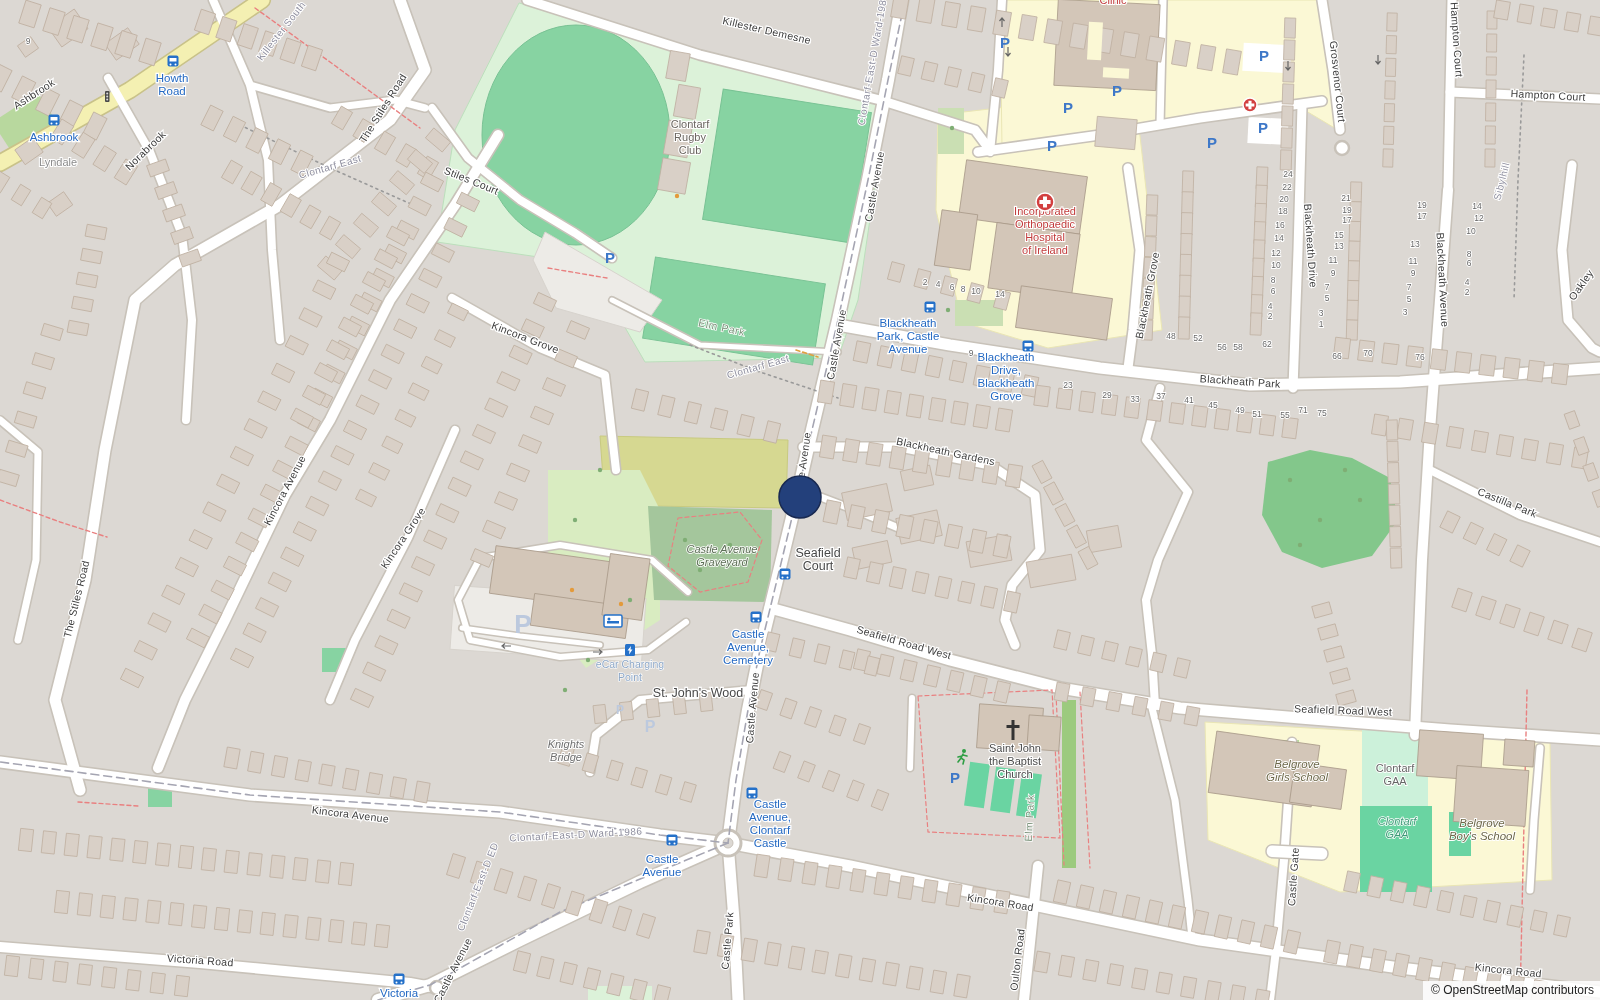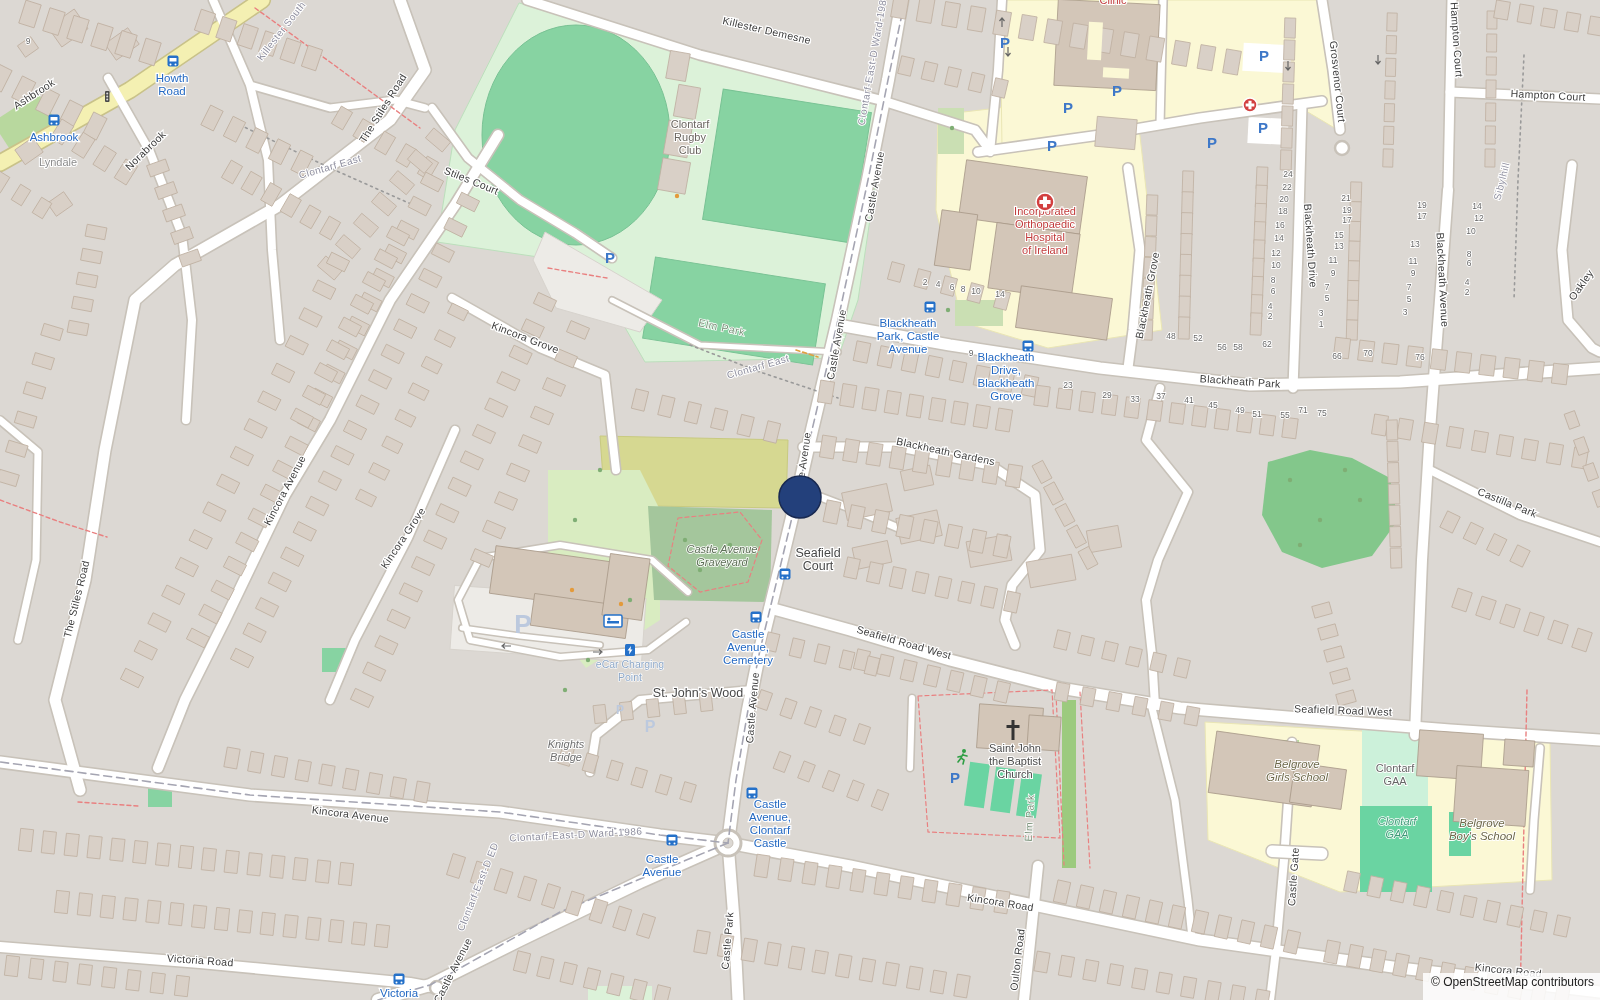--- a/index.html
+++ b/index.html
@@ -17,21 +17,21 @@
   .pl-poi2{font-size:11px;fill:#4a4a4a;text-anchor:middle;paint-order:stroke;stroke:#fff;stroke-width:2.2px}
   .pl-big{font-size:12.5px;fill:#484848;text-anchor:middle;paint-order:stroke;stroke:#fff;stroke-width:2.4px}
   .pl-school{font-size:11.5px;font-style:italic;fill:#6d6849;text-anchor:middle;paint-order:stroke;stroke:#fff;stroke-width:1.8px}
   .pl-gaa1{font-size:11px;fill:#666;text-anchor:middle;paint-order:stroke;stroke:#fff;stroke-width:1.8px}
   .pl-gaa2{font-size:11px;font-style:italic;fill:#3f9b78;text-anchor:middle;paint-order:stroke;stroke:#fff;stroke-width:1.4px}
   .pl-charge{font-size:10.5px;fill:#8ca6c6;text-anchor:middle;paint-order:stroke;stroke:#fff;stroke-width:1.2px}
   .busT{font-size:11.5px;fill:#2469c3;text-anchor:middle;paint-order:stroke;stroke:#fff;stroke-width:2.4px}
   .hnum{font-size:8.5px;fill:#686868;text-anchor:middle;paint-order:stroke;stroke:#fff;stroke-width:1.8px}
   .pico{font-size:15px;font-weight:bold;fill:#3e78c8;text-anchor:middle}
   .picof{font-weight:bold;fill:#bcc9de;text-anchor:middle}
-  #attr{position:absolute;right:0;bottom:0;background:rgba(255,255,255,.85);padding:2px 6px 11px 8px;font-size:12px;color:#222;}
+  #attr{position:absolute;right:0;bottom:0;background:rgba(255,255,255,.85);padding:2px 6px 3px 8px;font-size:12px;color:#222;}
 </style>
 </head>
 <body>
 
 <div id="map-wrap">
   <svg id="m" width="1600" height="1000" viewBox="0 0 1600 1000">
       <rect x="0" y="0" width="1600" height="1000" fill="#dcd8d3"></rect>
       <rect x="0" y="104" width="54" height="44" fill="#b8d89e" transform="rotate(-33 27 126)"></rect>
       <polygon points="519,3 888,98 858,300 838,358 645,362 612,305 545,258 437,242 455,130" fill="#dcf2d9" stroke="#bcdfbc" stroke-width="1"></polygon>
       <ellipse cx="576" cy="135" rx="94" ry="110" fill="#87d3a2" stroke="#79c294"></ellipse>

